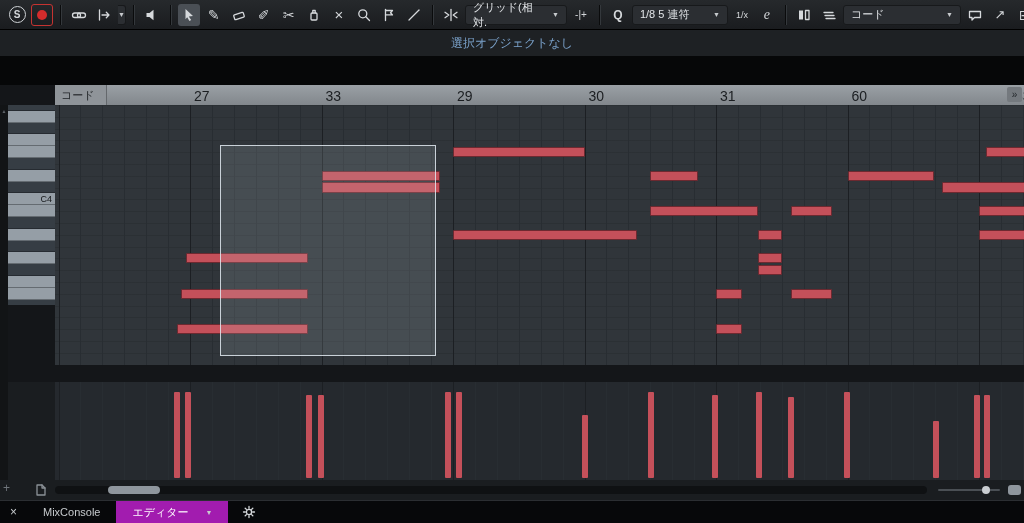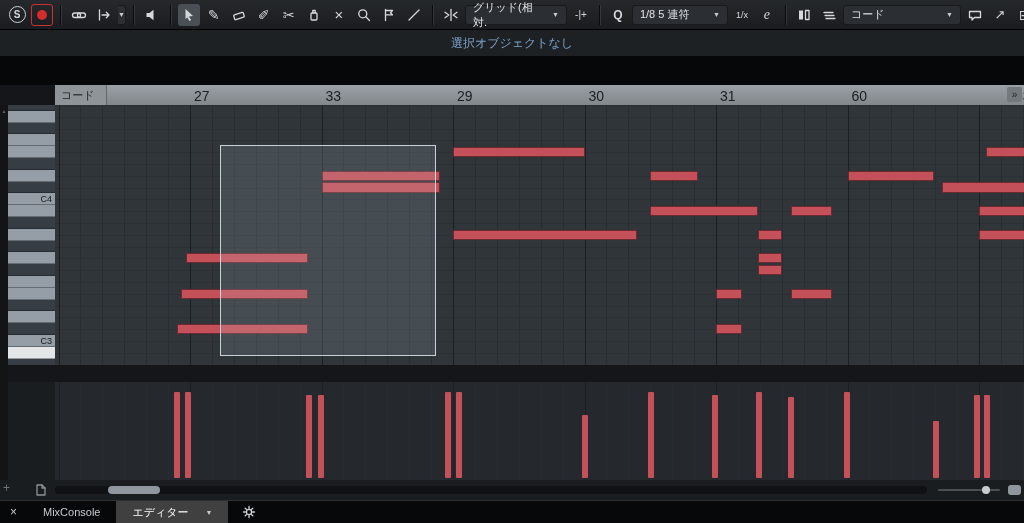--- a/index.html
+++ b/index.html
@@ -41,21 +41,21 @@
   .chord-cell{position:absolute;left:0;top:0;width:52px;height:20px;background:#8f9499;
               border-right:1px solid #64686c;display:flex;align-items:center;padding-left:6px;
               font-size:11px;color:#1b1e21;box-sizing:border-box;}
   .ruler-scroll{position:absolute;right:2px;top:2px;width:15px;height:15px;background:#74797e;
                 border-radius:2px;display:flex;align-items:center;justify-content:center;
                 font-size:10px;color:#22262a;}
 
   
   .left-rail{position:absolute;left:0;top:105px;width:8px;height:375px;background:#121416;}
   .rail-arrow{position:absolute;left:0;top:3px;width:8px;text-align:center;font-size:5px;color:#5c6166;}
-  .keys{position:absolute;left:8px;top:105px;width:47px;height:260px;overflow:hidden;background:#959ea6;}
+  .keys{position:absolute;left:8px;top:105px;width:47px;height:200px;overflow:hidden;background:#959ea6;}
   .key{position:absolute;left:0;width:47px;height:11.8px;box-sizing:border-box;border-bottom:1px solid rgba(10,12,14,0.35);}
   .key.white{background:#959ea6;}
   .key.black{background:#363d44;}
   .key.bright{background:#e3e6e8;}
   .key-label{position:absolute;right:3px;top:0.5px;font-size:9px;color:#14171a;}
 
   
   .grid{position:absolute;left:55px;top:105px;width:969px;height:260px;overflow:hidden;
         background-color:#30353a;
         background-image:repeating-linear-gradient(to bottom, rgba(0,0,0,0.10) 0 1px, transparent 1px 11.8px);}
@@ -79,21 +79,21 @@
   .corner-plus{position:absolute;left:3px;top:1px;font-size:12px;color:#6f757b;}
   .zoom-track{position:absolute;left:938px;top:9px;width:62px;height:2px;background:#4a4f54;border-radius:1px;}
   .zoom-dot{position:absolute;left:44px;top:-3px;width:8px;height:8px;border-radius:50%;background:#c9cdd1;}
   .vzoom-thumb{position:absolute;left:1008px;top:5px;width:13px;height:10px;background:#8f969d;border-radius:3px;}
 
   
   .tabbar{position:absolute;left:0;top:500px;width:1024px;height:23px;background:#07080a;
           border-top:1px solid #2b2e32;display:flex;align-items:center;box-sizing:border-box;font-size:11px;}
   .tab-close{padding:0 10px;color:#c6cacd;font-size:12px;}
   .tab{height:100%;display:flex;align-items:center;gap:7px;padding:0 16px;color:#c6cacd;}
-  .tab.active{background:#404040;color:#ffffff;gap:17px;}
+  .tab.active{background:#a21caf;color:#ffffff;gap:17px;}
   .tab .dd-caret{font-size:7px;}
   .tab-gear{margin-left:14px;display:flex;align-items:center;}
 </style>
 </head>
 <body>
 
 <div class="app">
 
   <div class="toolbar">
     <div class="tb-btn">

